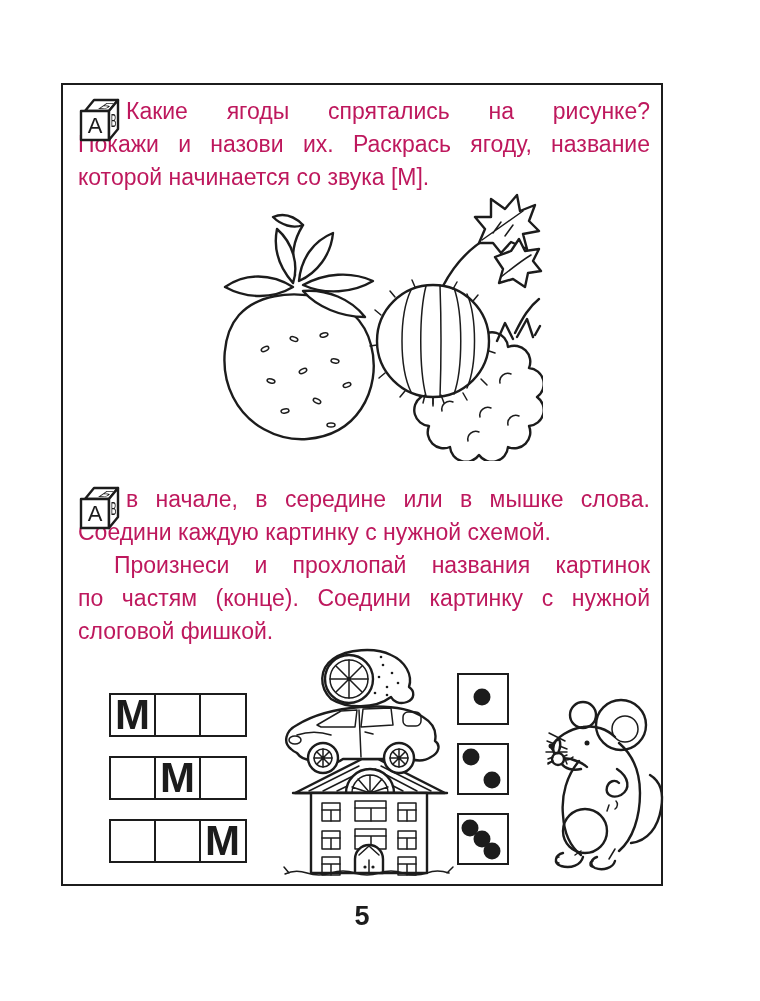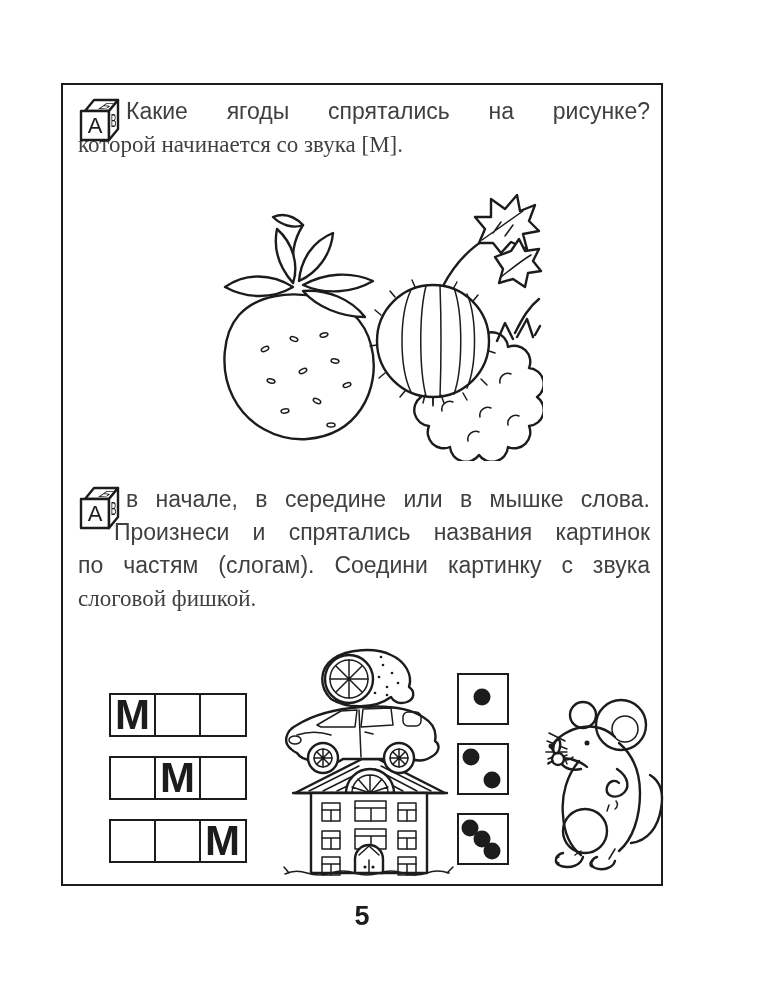--- a/index.html
+++ b/index.html
@@ -10,23 +10,23 @@
   .frame {
     position:absolute; left:61px; top:83px; width:602px; height:803px;
     border:2px solid #1c1c1c; box-sizing:border-box;
   }
   .task { position:absolute; left:15px; width:572px; }
   .task1 { top:10px; }
   .task2 { top:398px; }
   .cube { position:absolute; left:0; top:1px; }
   .jline {
     font-size:23px; line-height:33px; text-align:justify; text-align-last:justify;
-    white-space:normal; color:#404040;
-  }
-  .jline.last { text-align-last:left;font-family:Liberation Serif, serif; }
+    white-space:normal; color:#be185d;
+  }
+  .jline.last { text-align-last:left; }
   .icon-room .jline:first-child { padding-left:48px; }
   .p-indent .jline:first-child { text-indent:36px; }
 
   .berries  { position:absolute; left:118px; top:104px; }
   .stack    { position:absolute; left:216px; top:562px; }
   .mouse    { position:absolute; left:482px; top:606px; }
 
   .schemes { position:absolute; left:46px; top:608px; }
   .scheme-row {
     display:flex; border:2.5px solid #1c1c1c; margin-bottom:19px; background:#fff; width:134px;
@@ -71,20 +71,21 @@
           <polygon class="lnw" points="7,15 16,4 40,4 31,15"></polygon>
           <rect class="lnw" x="3" y="15" width="28" height="29"></rect>
           <polygon class="lnw" points="31,15 40,4 40,33 31,44"></polygon>
           <text x="17" y="37" font-size="22" text-anchor="middle">А</text>
           <text font-size="16" text-anchor="middle" transform="translate(24,13) scale(1,0.55) skewX(-38)">Б</text>
           <text font-size="17" text-anchor="middle" transform="translate(35.5,31) scale(0.5,1.05)">В</text>
         </svg>
       </span>
       <div class="para icon-room">
           <div class="jline">Какие ягоды спрятались на рисунке?</div>
+          <div class="jline">Покажи и назови их. Раскрась ягоду, название</div>
           <div class="jline last">которой начинается со звука [М].</div>
         </div>
     </section>
 
     <svg class="berries" viewBox="0 0 362 272" width="362" height="272">
       <g>
         <path class="lnw" d="M 58,126 C 42,144 38,180 52,208 C 66,236 96,252 126,250 C 150,248 168,238 180,220 C 192,202 196,178 190,156 C 184,132 166,114 138,108 C 108,102 76,106 58,126 Z"></path>
         <g class="th">
           <ellipse cx="84" cy="160" rx="4" ry="2" transform="rotate(-25 84 160)"></ellipse>
           <ellipse cx="113" cy="150" rx="4" ry="2" transform="rotate(20 113 150)"></ellipse>
@@ -148,24 +149,25 @@
           <polygon class="lnw" points="7,15 16,4 40,4 31,15"></polygon>
           <rect class="lnw" x="3" y="15" width="28" height="29"></rect>
           <polygon class="lnw" points="31,15 40,4 40,33 31,44"></polygon>
           <text x="17" y="37" font-size="22" text-anchor="middle">А</text>
           <text font-size="16" text-anchor="middle" transform="translate(24,13) scale(1,0.55) skewX(-38)">Б</text>
           <text font-size="17" text-anchor="middle" transform="translate(35.5,31) scale(0.5,1.05)">В</text>
         </svg>
       </span>
       <div class="para icon-room">
           <div class="jline">в начале, в середине или в мышке слова.</div>
+          <div class="jline last">Соедини каждую картинку с нужной схемой.</div>
         </div>
       <div class="para p-indent">
-          <div class="jline">Произнеси и спрятались названия картинок</div>
-          <div class="jline">по частям (слогам). Соедини картинку с звука</div>
+          <div class="jline">Произнеси и прохлопай названия картинок</div>
+          <div class="jline">по частям (конце). Соедини картинку с нужной</div>
           <div class="jline last">слоговой фишкой.</div>
         </div>
     </section>
 
     <div class="schemes">
       <div class="scheme-row">
         <div class="scheme-cell">М</div>
         <div class="scheme-cell"></div>
         <div class="scheme-cell"></div>
       </div>

